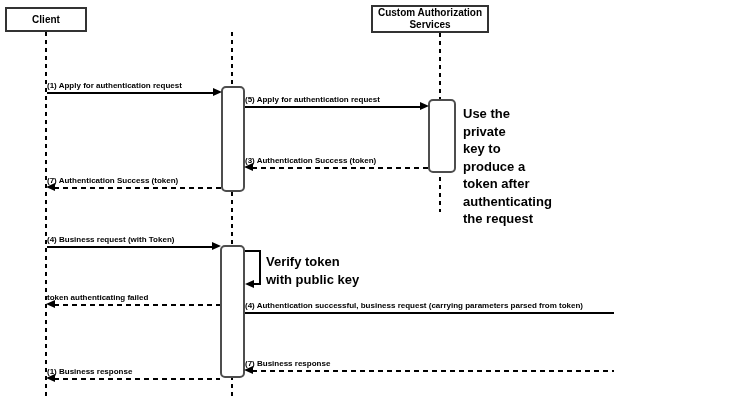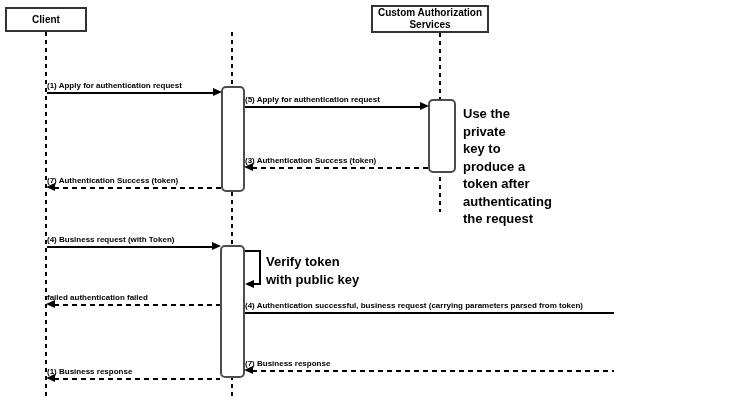--- a/index.html
+++ b/index.html
@@ -108,21 +108,21 @@
   <div>
     <div class="seg" style="left:245px;top:250px;width:16px;height:2px;"></div>
     <div class="seg" style="left:259px;top:250px;width:2px;height:35px;"></div>
     <div class="seg" style="left:252px;top:283px;width:9px;height:2px;"></div>
     <div class="arrowhead left" style="position:absolute;left:245px;top:280px;z-index:3;"></div>
     <div class="free-label" style="left:266px;top:253px;">Verify token
 with public key</div>
   </div>
 
   <div class="msg" style="left:47px;top:305px;width:173px;">
-    <div class="msg-label">failed authentication failed</div>
+    <div class="msg-label">token authenticating failed</div>
     <div class="msg-line dashed to-left"></div>
     <div class="arrowhead left"></div>
   </div>
 
   <div class="msg" style="left:245px;top:313px;width:413px;">
     <div class="msg-label">(4) Authentication successful, business request (carrying parameters parsed from token)</div>
     <div class="msg-line solid to-right"></div>
     <div class="arrowhead right"></div>
   </div>
 

